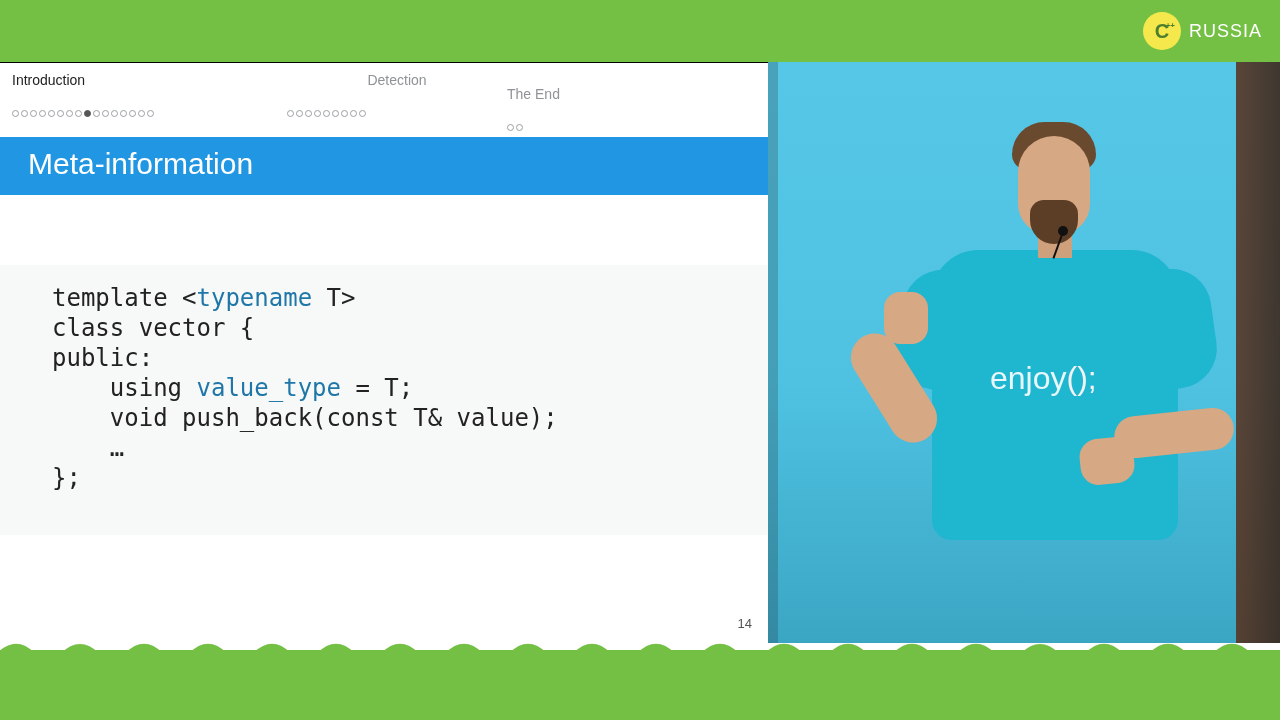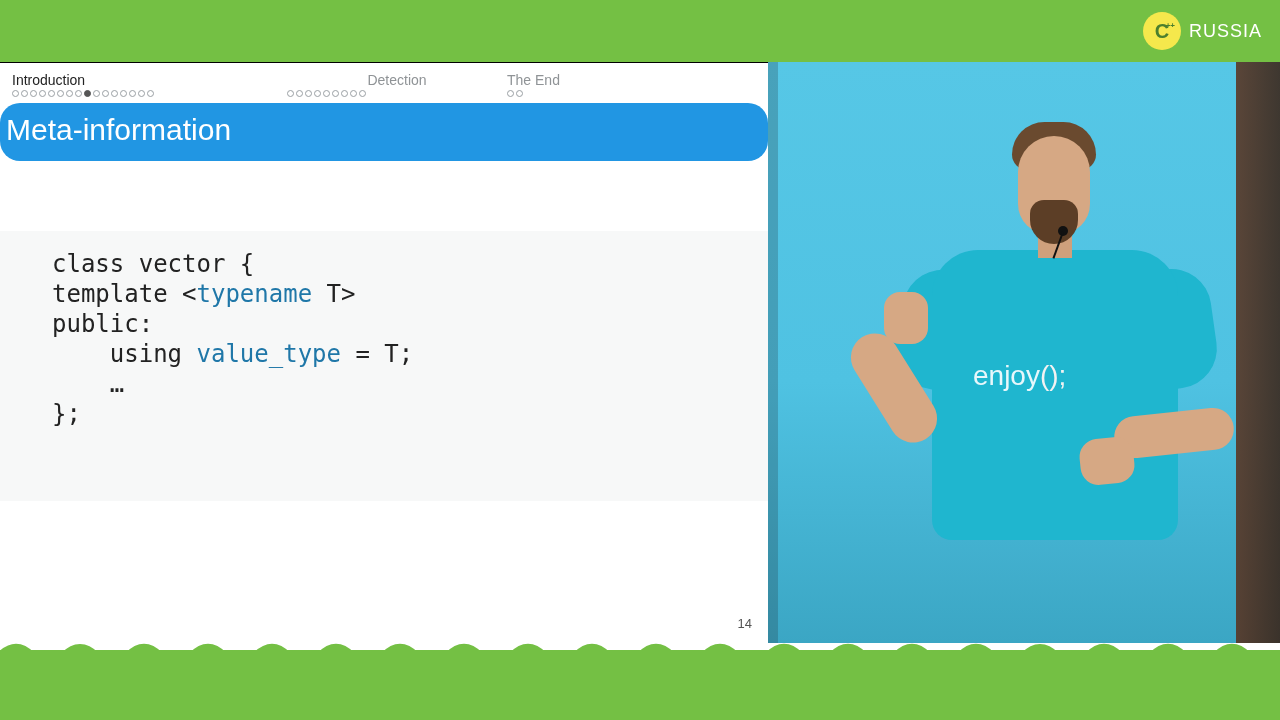--- a/index.html
+++ b/index.html
@@ -10,32 +10,32 @@
   
   .green-top { position: absolute; top: 0; left: 0; width: 1280px; height: 62px; background: #74c044; }
   .logo-badge { position: absolute; top: 12px; right: 18px; display: flex; align-items: center; }
   .logo-circle { width: 38px; height: 38px; border-radius: 50%; background: #f5e84c; display: flex; align-items: center; justify-content: center; color: #4b7f2e; font-weight: 700; font-size: 20px; position: relative; }
   .logo-plus { position: absolute; font-size: 8px; top: 9px; right: 6px; color:#4b7f2e; font-weight:700; }
   .logo-text { margin-left: 8px; color: #fff; font-weight: 400; letter-spacing: 1px; font-size: 18px; }
 
   
   .slide { position: absolute; top: 63px; left: 0; width: 768px; height: 580px; background: #fff; }
   .slide-nav { display: flex; padding: 9px 12px 0 12px; justify-content: flex-start; color:#6f7275; }
-  .nav-sec { display: flex; flex-direction: column; font-size: 14px; }
+  .nav-sec { display: flex; flex-direction: column; font-size: 14px; gap: 20px; }
   .nav-sec.current .nav-label { color: #222; font-weight: 500; }
   .nav-sec .nav-label { color: #8f9396; font-size: 14px; line-height: 16px; }
   .nav-dots { display: flex; gap: 2px; margin-top: 2px; }
   .dot { width: 7px; height: 7px; border: 1px solid #9aa0a4; border-radius: 50%; background: transparent; }
   .dot.fill { background: #555; border-color:#555; }
   #sec-intro { width: 275px; }
   #sec-void  { width: 208px; }
   #sec-det   { width: 220px; text-align: center; }
-  #sec-end   { width: 60px; }
+  #sec-end   { width: 60px; margin-top: 14px; }
 
-  .title-bar { margin-top: 6px; background: #2196e3; color: #fff; font-size: 30px; padding: 10px 14px 14px 6px; font-weight: 400; border-radius: 20px; }
+  .title-bar { margin-top: 6px; background: #2196e3; color: #fff; font-size: 30px; padding: 10px 14px 14px 28px; font-weight: 400; }
 
   .code-area { background: #f7f8f8; margin-top: 70px; padding: 18px 40px 40px 52px; min-height: 270px; }
   .code { font-family: "DejaVu Sans Mono","Consolas",monospace; font-size: 24px; line-height: 30px; color: #222; white-space: pre; }
   .kw-type { color: #1f77a8; font-weight: 500; }
 
   .page-num { position: absolute; bottom: 12px; right: 16px; font-size: 13px; color: #555; }
 
   
   .camera { position: absolute; top: 62px; left: 768px; width: 512px; height: 581px; background: linear-gradient(180deg,#56c7e6 0%, #4fc2e2 55%, #3ba6c4 100%); overflow:hidden; }
   .curtain-r { position:absolute; top:0; right:0; width:44px; height:100%; background: linear-gradient(90deg,#5b2f1a,#3a1e10); opacity:.85; }
@@ -46,21 +46,21 @@
   .hair { position:absolute; left:190px; top:30px; width:84px; height:48px; background:#6a4a2f; border-radius:42px 42px 20px 20px; }
   .beard { position:absolute; left:208px; top:108px; width:48px; height:44px; background:#5c3e26; border-radius:14px 14px 24px 24px; }
   .neck { position:absolute; left:216px; top:140px; width:34px; height:26px; background:#cfa07c; }
   .torso { position:absolute; left:110px; top:158px; width:246px; height:290px; background:#1fb6cf; border-radius:46px 46px 20px 20px; }
   .sleeve-l { position:absolute; left:76px; top:176px; width:70px; height:120px; background:#1fb6cf; border-radius:40px 20px 20px 40px; transform:rotate(14deg); }
   .sleeve-r { position:absolute; left:322px; top:176px; width:70px; height:120px; background:#1fb6cf; border-radius:20px 40px 40px 20px; transform:rotate(-8deg); }
   .forearm-l { position:absolute; left:48px; top:236px; width:48px; height:120px; background:#d6a884; border-radius:24px; transform:rotate(-32deg); }
   .hand-l { position:absolute; left:62px; top:200px; width:44px; height:52px; background:#d6a884; border-radius:16px; }
   .forearm-r { position:absolute; left:292px; top:320px; width:120px; height:42px; background:#d6a884; border-radius:22px; transform:rotate(-6deg); }
   .hand-r { position:absolute; left:258px; top:346px; width:54px; height:46px; background:#d6a884; border-radius:18px; transform:rotate(-6deg); }
-  .shirt-text { position:absolute; left:151px; top:268px; color:#e8f7fb; font-size:28px; font-family:Arial,sans-serif; }
+  .shirt-text { position:absolute; left:168px; top:268px; color:#e8f7fb; font-size:32px; font-family:Arial,sans-serif; }
   .shirt-text .punc { color:#f2f2f2; }
   .mic { position:absolute; left:236px; top:134px; width:10px; height:10px; background:#111; border-radius:50%; }
   .mic-arm { position:absolute; left:240px; top:140px; width:2px; height:28px; background:#111; transform:rotate(20deg); transform-origin:top; }
 
   
   .green-bottom { position: absolute; left: 0; bottom: 0; width: 1280px; height: 70px; background: #74c044; }
   .wave-strip { position: absolute; left: 0; bottom: 58px; width: 1280px; height: 24px; overflow: hidden; }
   .wave-strip svg { display:block; }
   .white-gap { position:absolute; left:0; top:643px; width:1280px; height:10px; background:#fff; }
 </style>
@@ -121,25 +121,26 @@
         <div class="nav-dots">
             <span class="dot"></span>
             <span class="dot"></span>
           </div>
       </div>
     </div>
 
     <div class="title-bar">Meta-information</div>
 
     <div class="code-area">
+      <div class="code"><span>template &lt;</span><span class="kw-type">typename</span><span> T&gt;</span></div>
       <div class="code">class vector {</div>
-      <div class="code"><span>template &lt;</span><span class="kw-type">typename</span><span> T&gt;</span></div>
       <div class="code">public:</div>
       <div class="code"><span>    using </span><span class="kw-type">value_type</span><span> = T;</span></div>
       <div class="code"></div>
+      <div class="code">    void push_back(const T&amp; value);</div>
       <div class="code"></div>
       <div class="code">    …</div>
       <div class="code">};</div>
     </div>
 
     <div class="page-num">14</div>
   </div>
 
   <div class="camera">
     <div class="curtain-l"></div>

